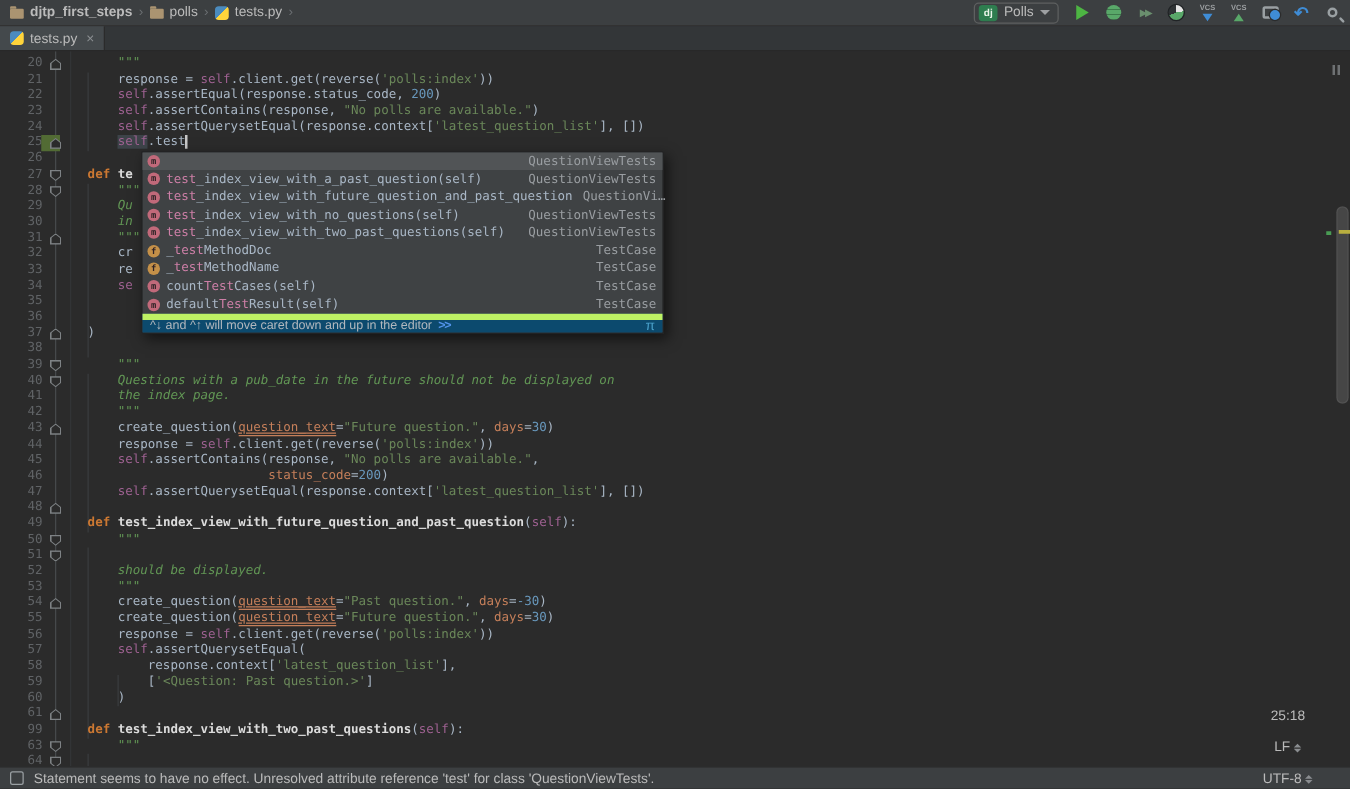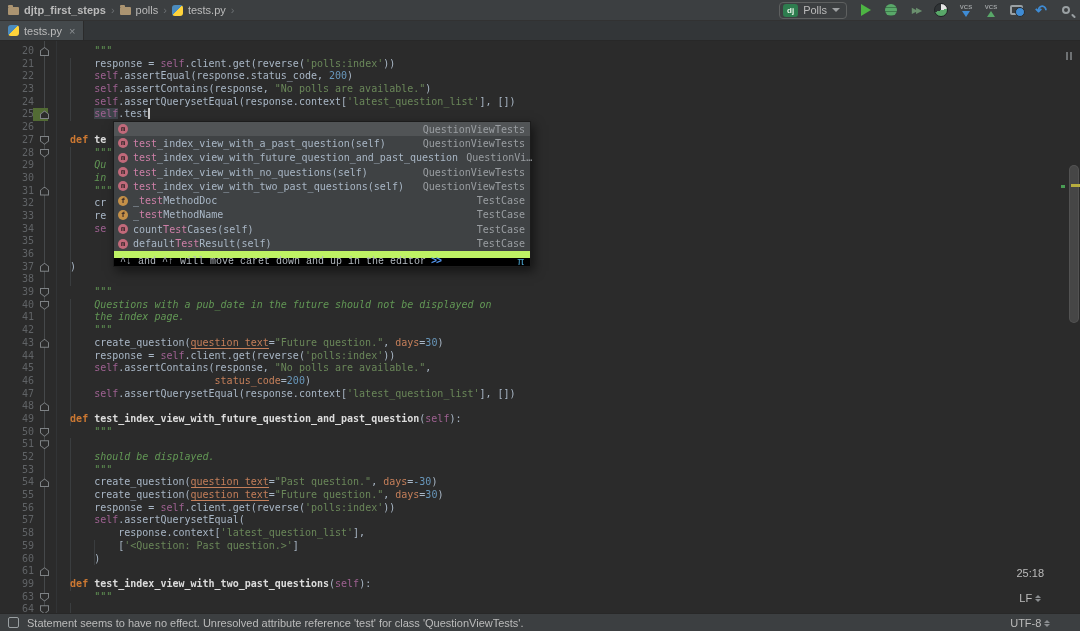--- a/index.html
+++ b/index.html
@@ -81,39 +81,39 @@
   #code .ln { height:12.69px; line-height:12.69px; white-space:pre; color:#a9b7c6; }
   .seg.p  { color:#a9b7c6; }
   .seg.k  { color:#cc7832; font-weight:bold; }
   .seg.fn { color:#dcdcdc; font-weight:bold; }
   .seg.sf { color:#9e6191; }
   .seg.s  { color:#6a8759; }
   .seg.d  { color:#629755; }
   .seg.di { color:#629755; font-style:italic; }
   .seg.n  { color:#6897bb; }
   .seg.kw { color:#c57f5a; }
-  .seg.kwu { color:#c57f5a; border-bottom:1px solid #c57f5a; }
+  .seg.kwu { color:#c57f5a; border-bottom:1px solid #c57f5a;text-decoration:underline; }
   .seg.hl-sf { color:#9e6191; background:#3d4349; }
   .caret { display:inline-block; width:0; height:11px; border-left:2px solid #c8c8c8; vertical-align:text-bottom; }
   .indent-guide { position:absolute; width:1px; background:#3a3d3f; }
 
   
   .popup { position:absolute; left:113px; top:80px; width:418px; background:#3f4244;
            border:1px solid #1c1c1c; box-shadow:3px 4px 10px rgba(0,0,0,.55); }
   .p-row { height:14.3px; display:flex; align-items:center; padding:0 5px 0 4px; }
   .p-row.sel { background:#515456; }
   .p-ic { width:10px; height:10px; border-radius:50%; font-size:7px; font-weight:bold; color:#2f2326;
           display:flex; align-items:center; justify-content:center; margin-right:5px; flex:0 0 10px;}
   .p-ic.m { background:#c1697a; }
   .p-ic.f { background:#c49048; }
   .p-name { white-space:pre; color:#a9b7c6; }
   .p-name .mm { color:#cd7fa7; }
   .p-right { margin-left:auto; color:#9a9ea2; white-space:pre; padding-left:8px;}
-  .p-hint { height:15px; background:#000000; border-top:7px solid #bef264; display:flex; align-items:center;
-            padding:0 6px; font-size:10px; color:#b2b8be; font-family:Liberation Mono, monospace;}
+  .p-hint { height:15px; background:#0c4a6e; border-top:5px solid #bef264; display:flex; align-items:center;
+            padding:0 6px; font-size:10px; color:#b2b8be; font-family:Liberation Sans, sans-serif;}
   .p-hint .lnk { color:#5394ec; margin-left:5px; font-weight:bold; letter-spacing:-1px;}
   .p-hint .pi { margin-left:auto; color:#49a0c9; font-size:11px; }
 
   
   .sb-thumb { position:absolute; right:1px; top:124px; width:10px; height:158px; border-radius:5px;
               background:rgba(255,255,255,.13); border:1px solid rgba(255,255,255,.07);}
   .mark-warn { position:absolute; right:0; top:143px; width:9px; height:3px; background:#b8ae3f; }
   .mark-ok { position:absolute; right:15px; top:144px; width:4px; height:3px; background:#499c54; }
   .corner-ic { position:absolute; right:8px; top:11px; display:flex; gap:2px; }
   .corner-ic i { width:2px; height:8px; background:#6e7173; }

